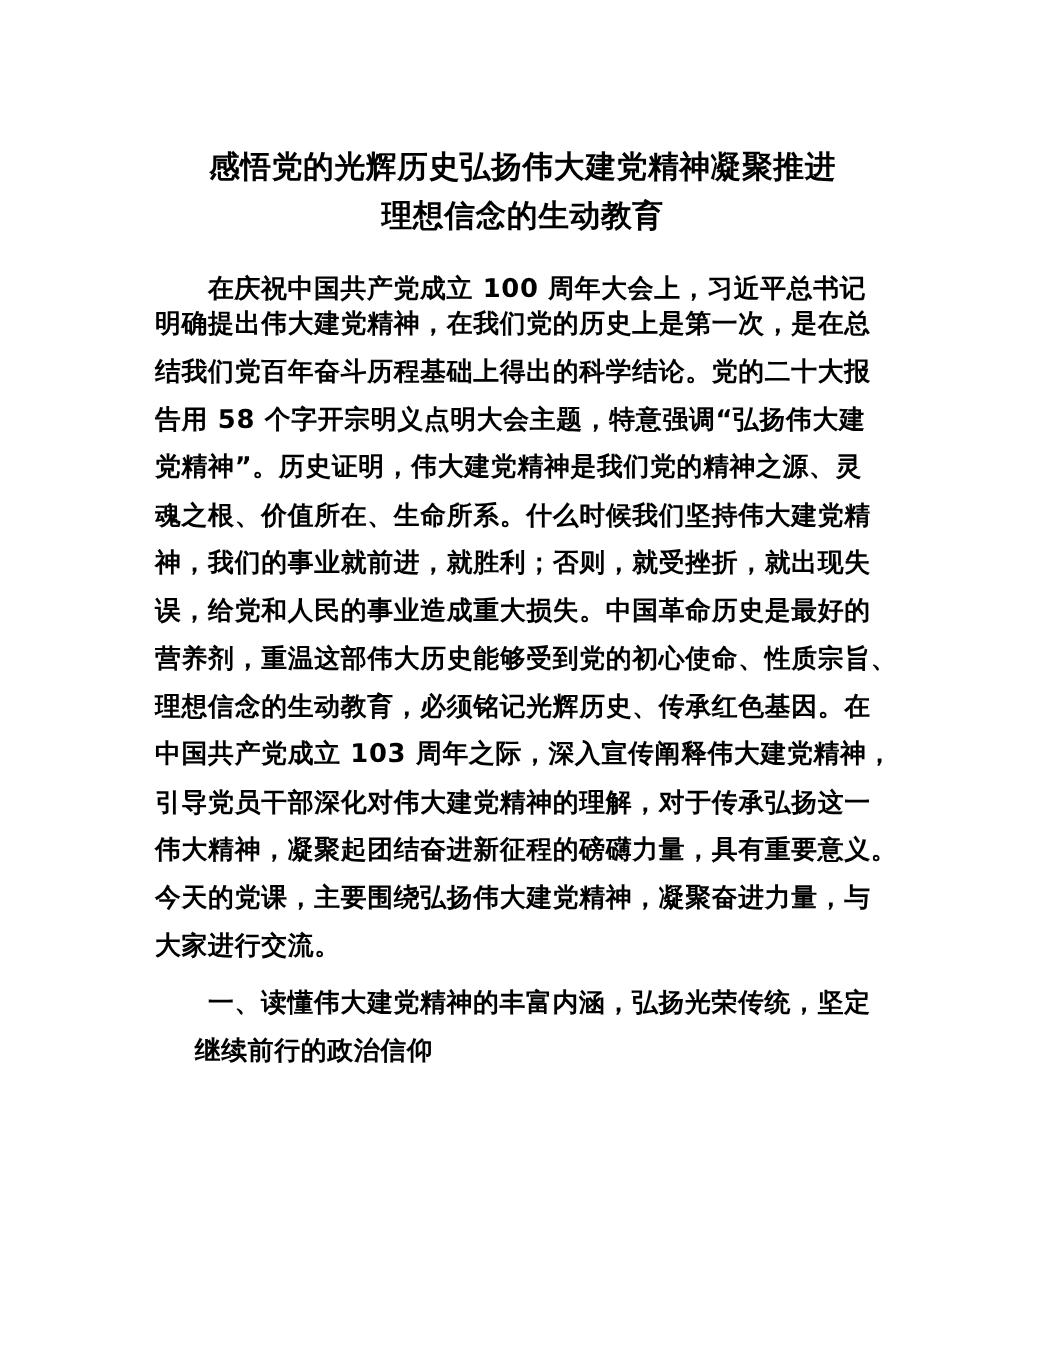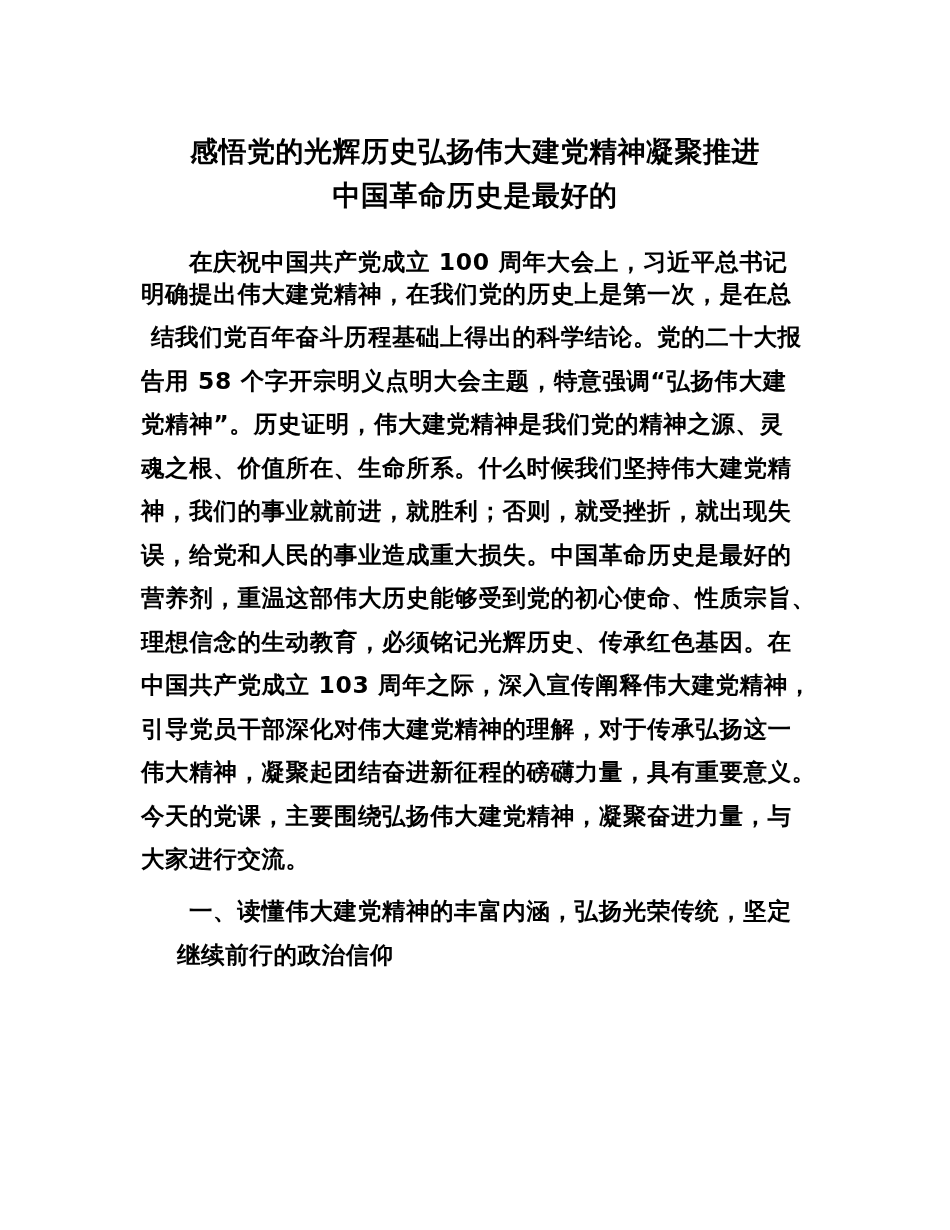--- a/index.html
+++ b/index.html
@@ -44,26 +44,26 @@
       letter-spacing: 0.6px;
     }
     .line.indent { left: 189px; }
   </style>
 </head>
 <body>
 
 <div class="page">
 
   <div class="title l1">感悟党的光辉历史弘扬伟大建党精神凝聚推进</div>
-  <div class="title l2">中国革命历史是最好的</div>
+  <div class="title l2">理想信念的生动教育</div>
 
   <div>
     <div class="line indent" style="top:219px;margin-top:12px;">在庆祝中国共产党成立 100 周年大会上，习近平总书记</div>
     <div class="line" style="top:263px;">明确提出伟大建党精神，在我们党的历史上是第一次，是在总</div>
-    <div class="line" style="top:306px;margin-left:10px;">结我们党百年奋斗历程基础上得出的科学结论。党的二十大报</div>
+    <div class="line" style="top:306px;">结我们党百年奋斗历程基础上得出的科学结论。党的二十大报</div>
     <div class="line" style="top:350px;">告用 58 个字开宗明义点明大会主题，特意强调“弘扬伟大建</div>
     <div class="line" style="top:393px;">党精神”。历史证明，伟大建党精神是我们党的精神之源、灵</div>
     <div class="line" style="top:437px;">魂之根、价值所在、生命所系。什么时候我们坚持伟大建党精</div>
     <div class="line" style="top:480px;">神，我们的事业就前进，就胜利；否则，就受挫折，就出现失</div>
     <div class="line" style="top:524px;">误，给党和人民的事业造成重大损失。中国革命历史是最好的</div>
     <div class="line" style="top:567px;">营养剂，重温这部伟大历史能够受到党的初心使命、性质宗旨、</div>
     <div class="line" style="top:611px;">理想信念的生动教育，必须铭记光辉历史、传承红色基因。在</div>
     <div class="line" style="top:654px;">中国共产党成立 103 周年之际，深入宣传阐释伟大建党精神，</div>
     <div class="line" style="top:698px;">引导党员干部深化对伟大建党精神的理解，对于传承弘扬这一</div>
     <div class="line" style="top:741px;">伟大精神，凝聚起团结奋进新征程的磅礴力量，具有重要意义。</div>

